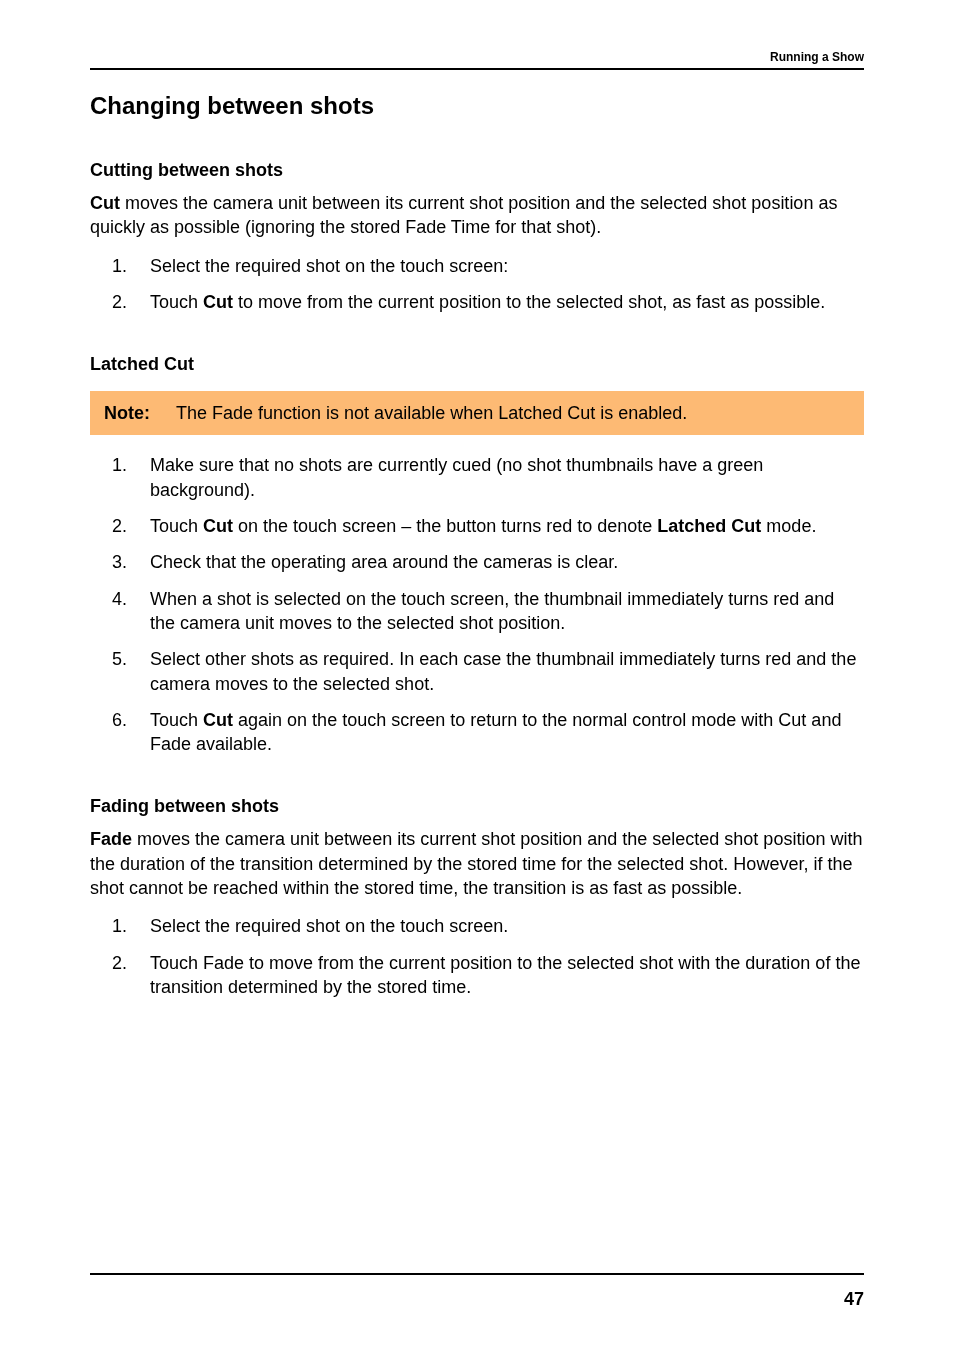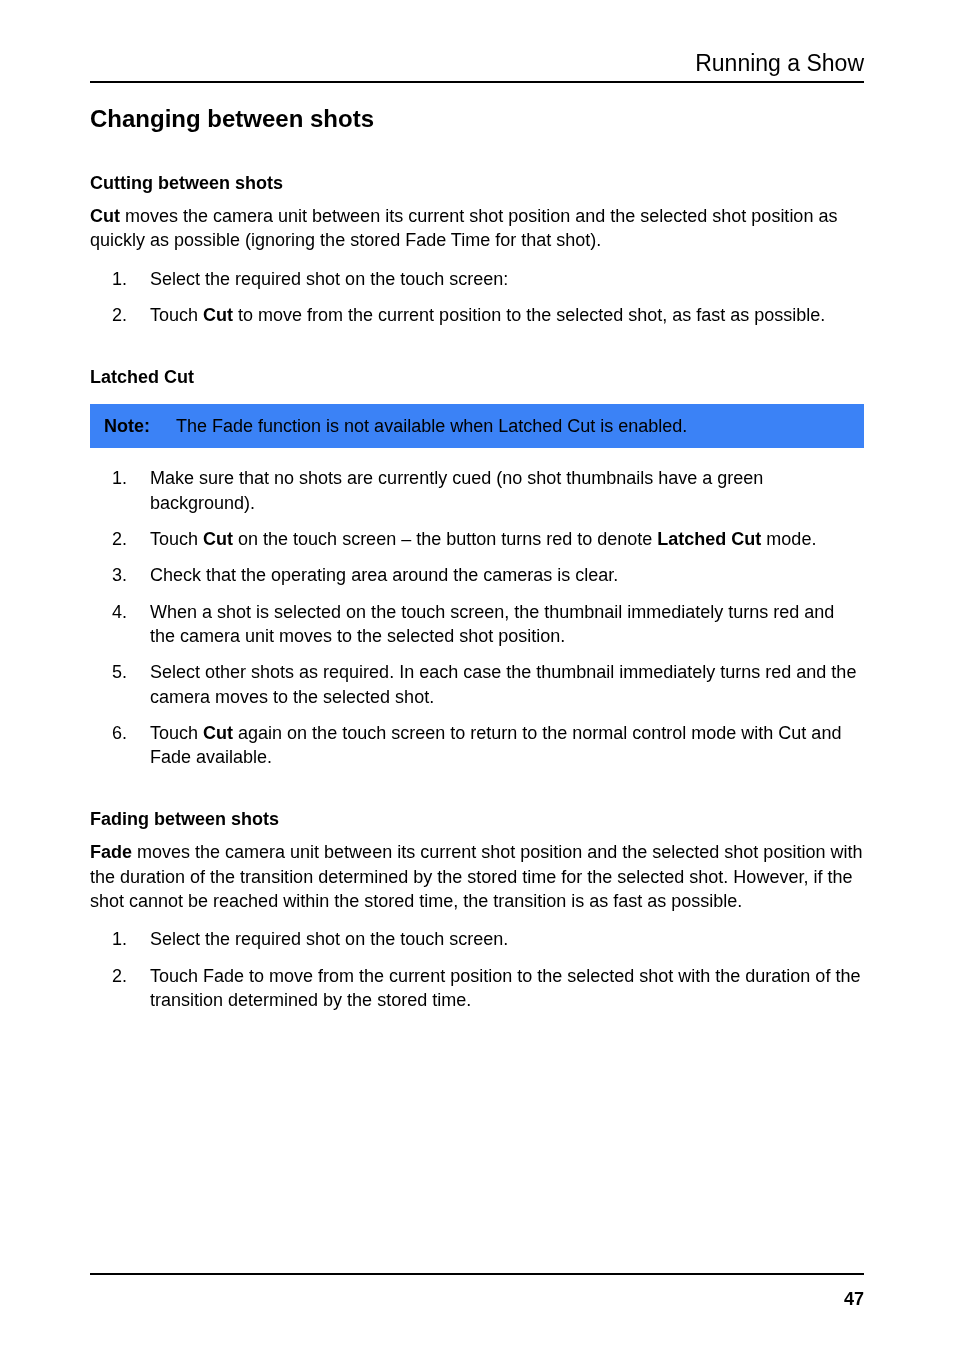--- a/index.html
+++ b/index.html
@@ -15,22 +15,22 @@
     padding: 50px 90px 0 90px;
   }
   .header-line {
     display: flex;
     justify-content: flex-end;
     border-bottom: 2px solid #000;
     padding-bottom: 4px;
     margin-bottom: 22px;
   }
   .header-text {
-    font-weight: normal;
-    font-size: 23px;
+    font-weight: bold;
+    font-size: 12px;
   }
   h1 {
     font-size: 24px;
     font-weight: bold;
     margin-bottom: 28px;
   }
   .intro {
     font-size: 18px;
     line-height: 1.35;
     margin-bottom: 26px;
@@ -59,21 +59,21 @@
   }
   ol li .num {
     min-width: 60px;
     padding-left: 22px;
   }
   ol li .content {
     flex: 1;
   }
   .bold { font-weight: bold; }
   .note-box {
-    background: #3b82f6;
+    background: #fdba74;
     padding: 10px 14px;
     margin-top: 16px;
     margin-bottom: 18px;
     font-size: 18px;
     line-height: 1.35;
     display: flex;
   }
   .note-label {
     font-weight: bold;
     min-width: 72px;

